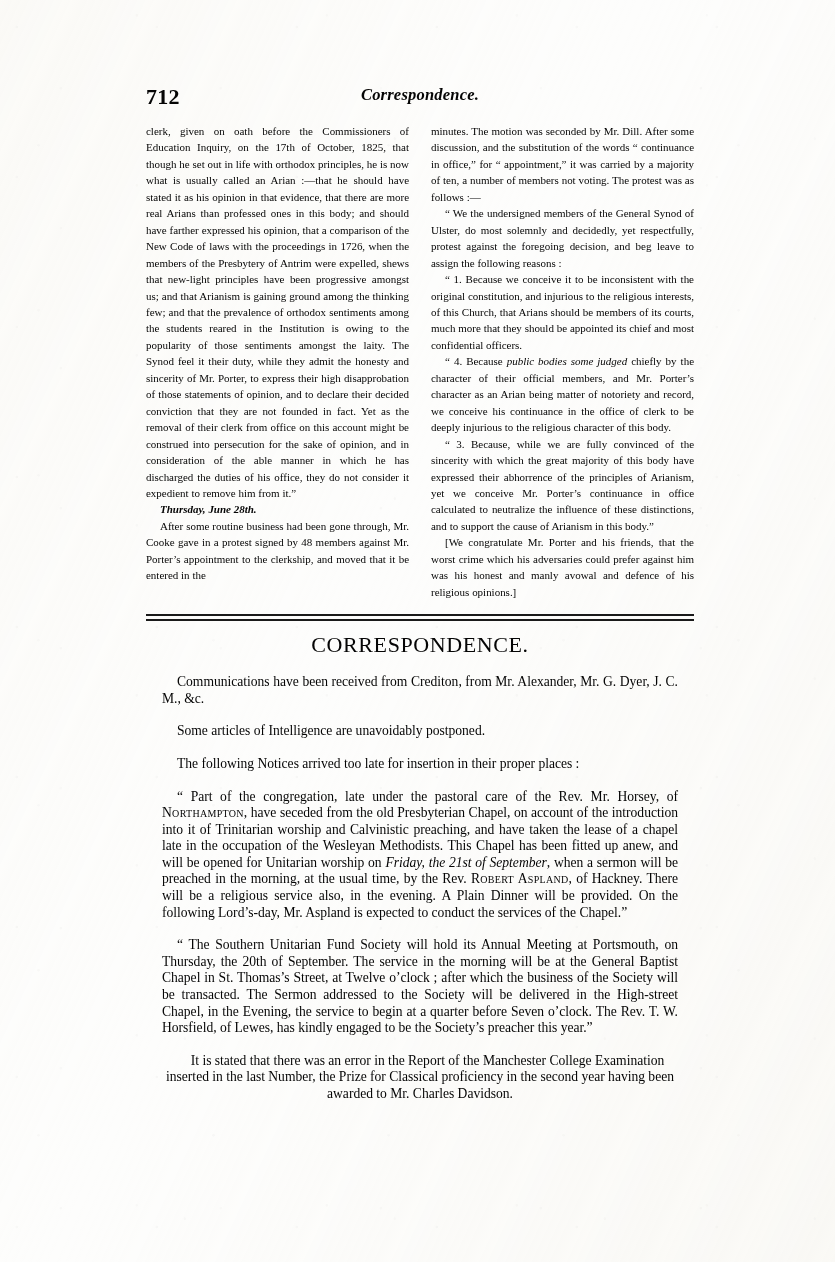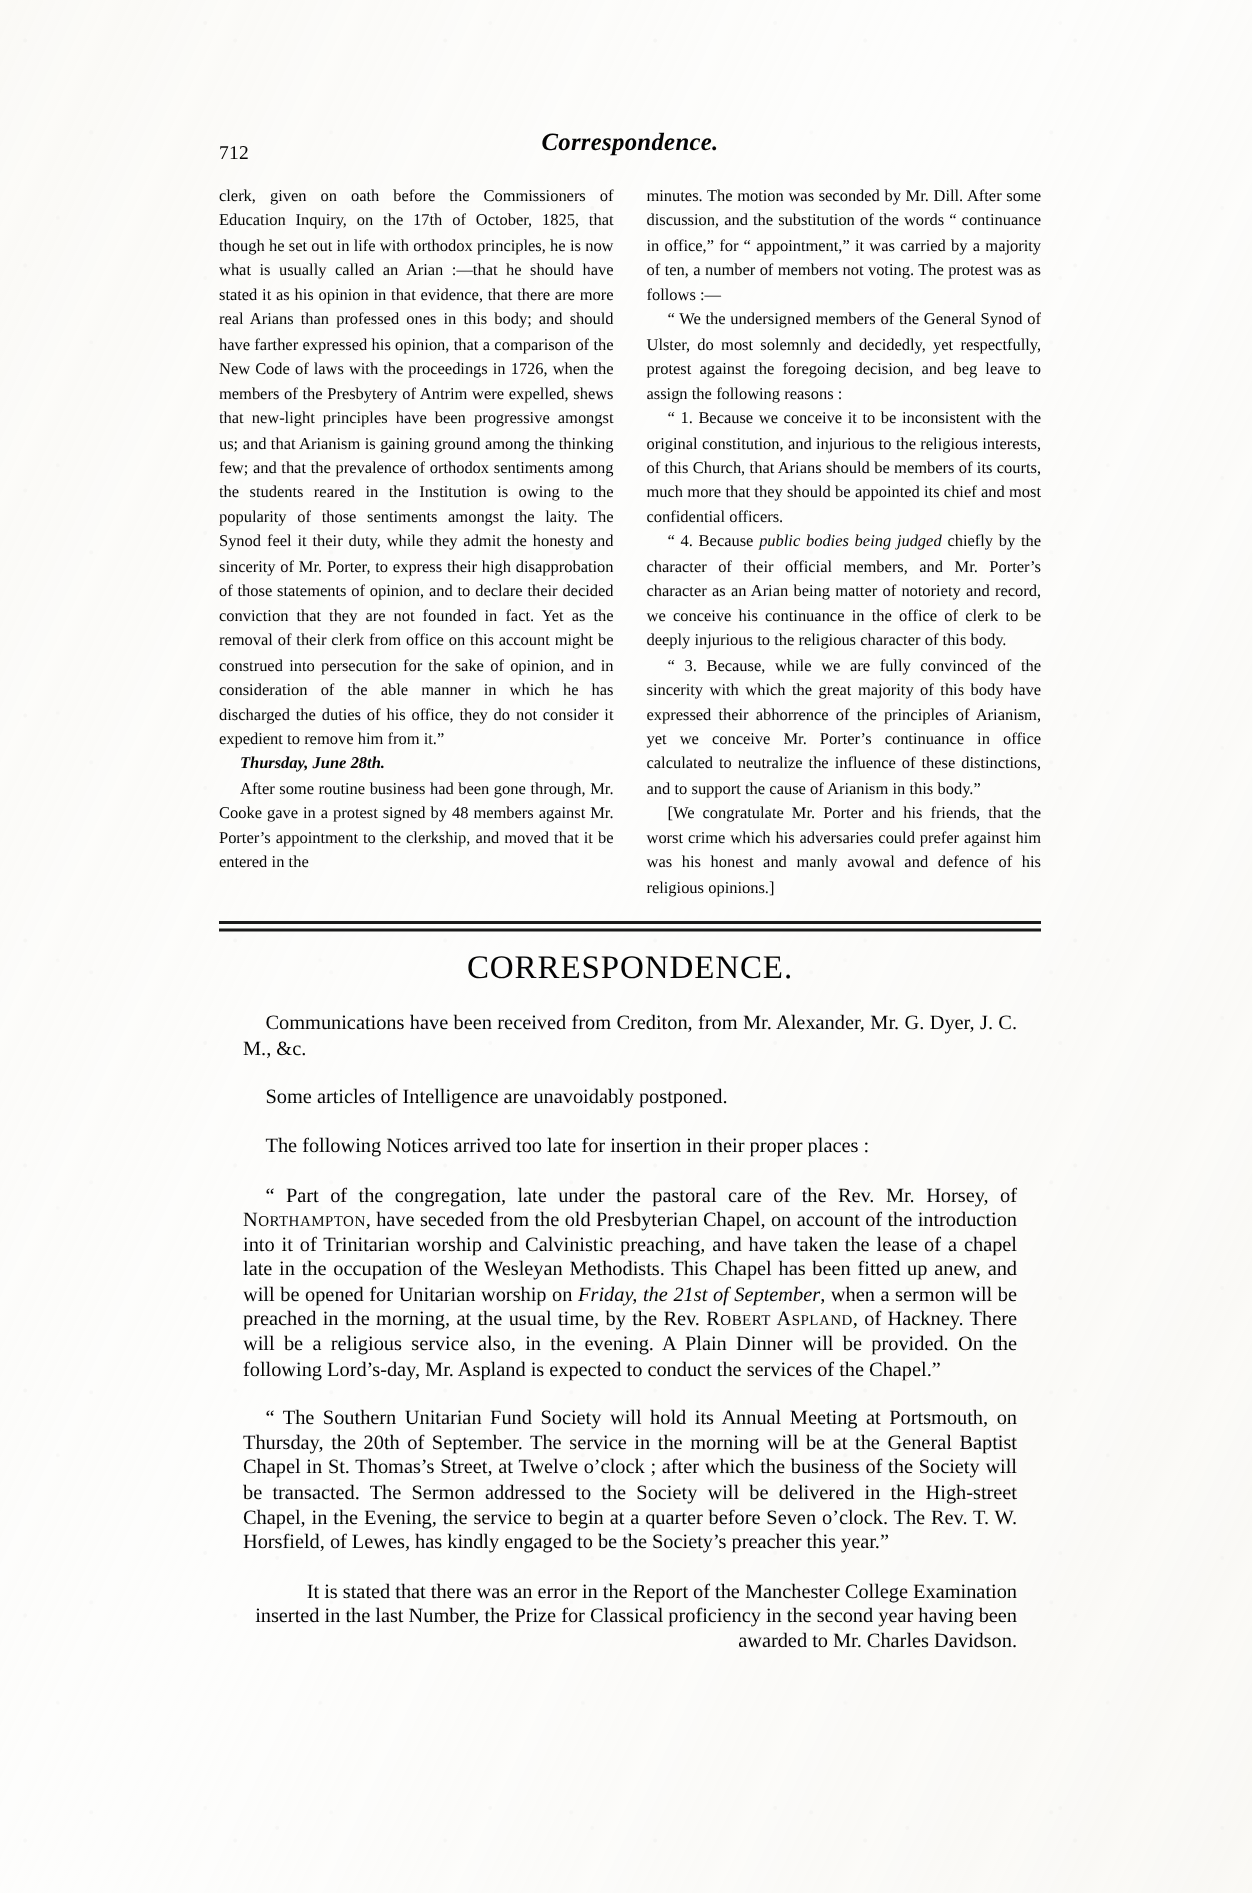--- a/index.html
+++ b/index.html
@@ -42,23 +42,23 @@
   }
 
   
   .runhead {
     position: relative;
     height: 34px;
   }
   .folio {
     position: absolute;
     left: 0;
-    top: 10px;
-    font-size: 13px;
-    font-weight: normal;
+    top: 0;
+    font-size: 22px;
+    font-weight: bold;
     letter-spacing: 0.2px;
   }
   .runtitle {
     position: absolute;
     left: 0;
     right: 0;
     top: 1px;
     text-align: center;
     font-size: 16.5px;
     font-style: italic;
@@ -122,21 +122,21 @@
     font-weight: normal;
   }
   .full p {
     margin: 16px;
     font-size: 13.6px;
     line-height: 16.6px;
     text-align: justify;
     text-indent: 15px;
     letter-spacing: -0.02px;
   }
-  .full p.last { text-align: right; }
+  .full p.last { text-align: center; }
   .sc {
     font-variant: small-caps;
     letter-spacing: 0.3px;
   }
   i.it { font-style: italic; }
   .page, .page * { -webkit-font-smoothing: none; }
 </style>
 </head>
 <body>
 
@@ -153,21 +153,21 @@
       <div class="col">
         <p class="noind">clerk, given on oath before the Commissioners of Education Inquiry, on the 17th of October, 1825, that though he set out in life with orthodox principles, he is now what is usually called an Arian :—that he should have stated it as his opinion in that evidence, that there are more real Arians than professed ones in this body; and should have farther expressed his opinion, that a comparison of the New Code of laws with the proceedings in 1726, when the members of the Presbytery of Antrim were expelled, shews that new-light principles have been progressive amongst us; and that Arianism is gaining ground among the thinking few; and that the prevalence of orthodox sentiments among the students reared in the Institution is owing to the popularity of those sentiments amongst the laity. The Synod feel it their duty, while they admit the honesty and sincerity of Mr. Porter, to express their high disapprobation of those statements of opinion, and to declare their decided conviction that they are not founded in fact. Yet as the removal of their clerk from office on this account might be construed into persecution for the sake of opinion, and in consideration of the able manner in which he has discharged the duties of his office, they do not consider it expedient to remove him from it.”</p>
         <p class="daterule">Thursday, June 28th.</p>
         <p>After some routine business had been gone through, Mr. Cooke gave in a protest signed by 48 members against Mr. Porter’s appointment to the clerkship, and moved that it be entered in the</p>
       </div>
 
       <div class="col">
         <p class="noind">minutes. The motion was seconded by Mr. Dill. After some discussion, and the substitution of the words “ continuance in office,” for “ appointment,” it was carried by a majority of ten, a number of members not voting. The protest was as follows :—</p>
         <p class="quoted">“ We the undersigned members of the General Synod of Ulster, do most solemnly and decidedly, yet respectfully, protest against the foregoing decision, and beg leave to assign the following reasons :</p>
         <p class="quoted">“ 1. Because we conceive it to be inconsistent with the original constitution, and injurious to the religious interests, of this Church, that Arians should be members of its courts, much more that they should be appointed its chief and most confidential officers.</p>
-        <p class="quoted"><span>“ 4. Because </span><i class="it">public bodies being judged</i><span> chiefly by the character of their official members, and Mr. Porter’s character as an Arian being matter of notoriety and record, we conceive his continuance in the office of clerk to be deeply injurious to the religious character of this body.</span></p>
+        <p class="quoted"><span>“ 4. Because </span><i class="it">public bodies some judged</i><span> chiefly by the character of their official members, and Mr. Porter’s character as an Arian being matter of notoriety and record, we conceive his continuance in the office of clerk to be deeply injurious to the religious character of this body.</span></p>
         <p class="quoted">“ 3. Because, while we are fully convinced of the sincerity with which the great majority of this body have expressed their abhorrence of the principles of Arianism, yet we conceive Mr. Porter’s continuance in office calculated to neutralize the influence of these distinctions, and to support the cause of Arianism in this body.”</p>
         <p class="quoted">[We congratulate Mr. Porter and his friends, that the worst crime which his adversaries could prefer against him was his honest and manly avowal and defence of his religious opinions.]</p>
       </div>
 
     </div>
 
     <div class="divider">
       <div class="r1"></div>
       <div class="r2"></div>
     </div>

